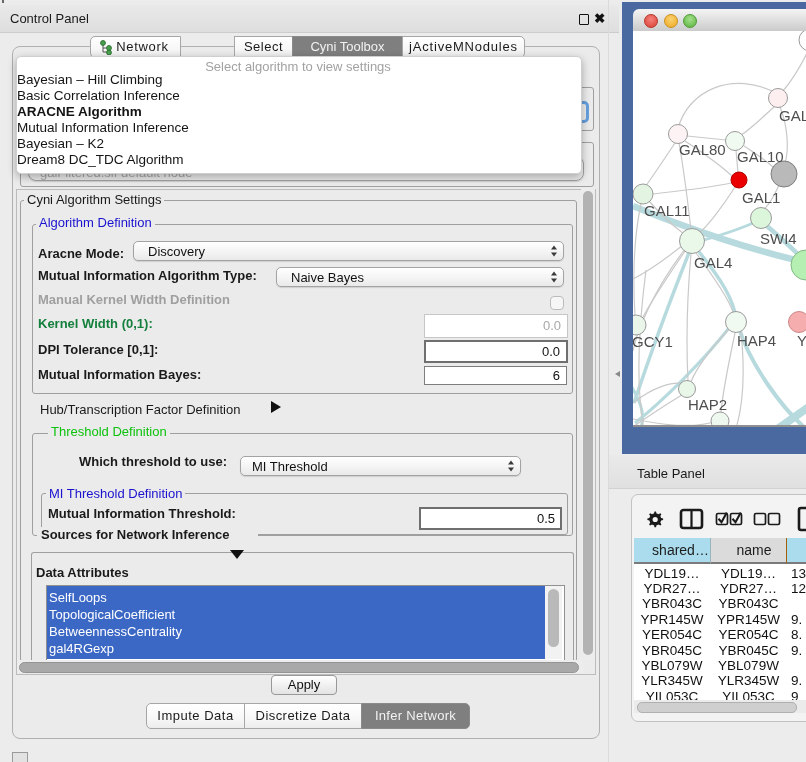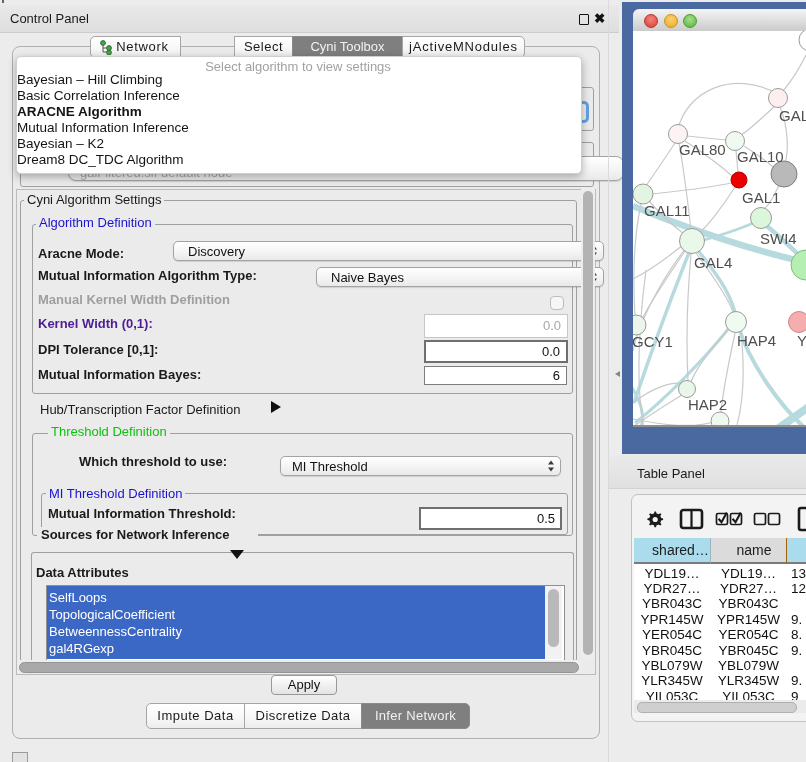--- a/index.html
+++ b/index.html
@@ -4,21 +4,21 @@
 <style>
   html,body{margin:0;padding:0;}
   body{width:806px;height:762px;overflow:hidden;position:relative;
        background:#ececec;font-family:"Liberation Sans",sans-serif;
        -webkit-font-smoothing:antialiased;}
   .abs{position:absolute;}
   .lbl{font-size:13px;color:#1a1a1a;white-space:nowrap;}
   .bold{font-weight:bold;}
   .combo{position:absolute;border:1px solid #a3a3a3;border-radius:5px;
          background:linear-gradient(180deg,#ffffff 0%,#f4f4f4 55%,#e9e9e9 100%);
-         box-shadow:0 1px 1px rgba(0,0,0,0.12);margin-left:40px;}
+         box-shadow:0 1px 1px rgba(0,0,0,0.12);}
   .combo .ctext{position:absolute;left:14px;top:50%;transform:translateY(-50%);
          font-size:13px;color:#111;white-space:nowrap;}
   .spin{position:absolute;right:5px;top:50%;transform:translateY(-50%);width:8px;}
   .spin i{display:block;width:0;height:0;border-left:3.5px solid transparent;border-right:3.5px solid transparent;margin:0 auto;}
   .spin .u{border-bottom:4.5px solid #3a3a3a;margin-bottom:3px;}
   .spin .d{border-top:4.5px solid #3a3a3a;}
   .fieldset{position:absolute;border:1px solid #9f9f9f;border-radius:3px;}
   .flabel{position:absolute;font-size:13px;background:#ebebeb;padding:0 3px;white-space:nowrap;}
   .inp{position:absolute;background:#fff;font-size:13px;text-align:right;}
   .tab{position:absolute;top:36px;height:20px;border:1px solid #a6a6a6;
@@ -101,21 +101,21 @@
     <span class="spin">
       <i class="u"></i>
       <i class="d"></i>
     </span>
   </div>
 
 <div class="abs lbl bold" style="left:38px;top:292px;color:#9f9f9f;">Manual Kernel Width Definition</div>
 <div class="abs" style="left:550px;top:296px;width:12px;height:12px;border:1.5px solid #bcbcbc;
      border-radius:4px;background:#f6f6f6;"></div>
 
-<div class="abs lbl bold" style="left:38px;top:316px;color:#4c1d95;">Kernel Width (0,1):</div>
+<div class="abs lbl bold" style="left:38px;top:316px;color:#15803d;">Kernel Width (0,1):</div>
 <div class="inp" style="left:424px;top:314px;width:136px;height:22px;border:1px solid #c6c6c6;
      background:#ffffff;color:#a8a8a8;line-height:22px;padding-right:6px;">0.0</div>
 
 <div class="abs lbl bold" style="left:38px;top:342px;">DPI Tolerance [0,1]:</div>
 <div class="inp" style="left:424px;top:340px;width:134px;height:19px;border:2px solid #6f6f6f;
      line-height:19px;padding-right:6px;color:#111;">0.0</div>
 
 <div class="abs lbl bold" style="left:38px;top:367px;">Mutual Information Bayes:</div>
 <div class="inp" style="left:424px;top:366px;width:135px;height:17px;border:1.5px solid #7d7d7d;
      line-height:17px;padding-right:6px;color:#111;">6</div>

